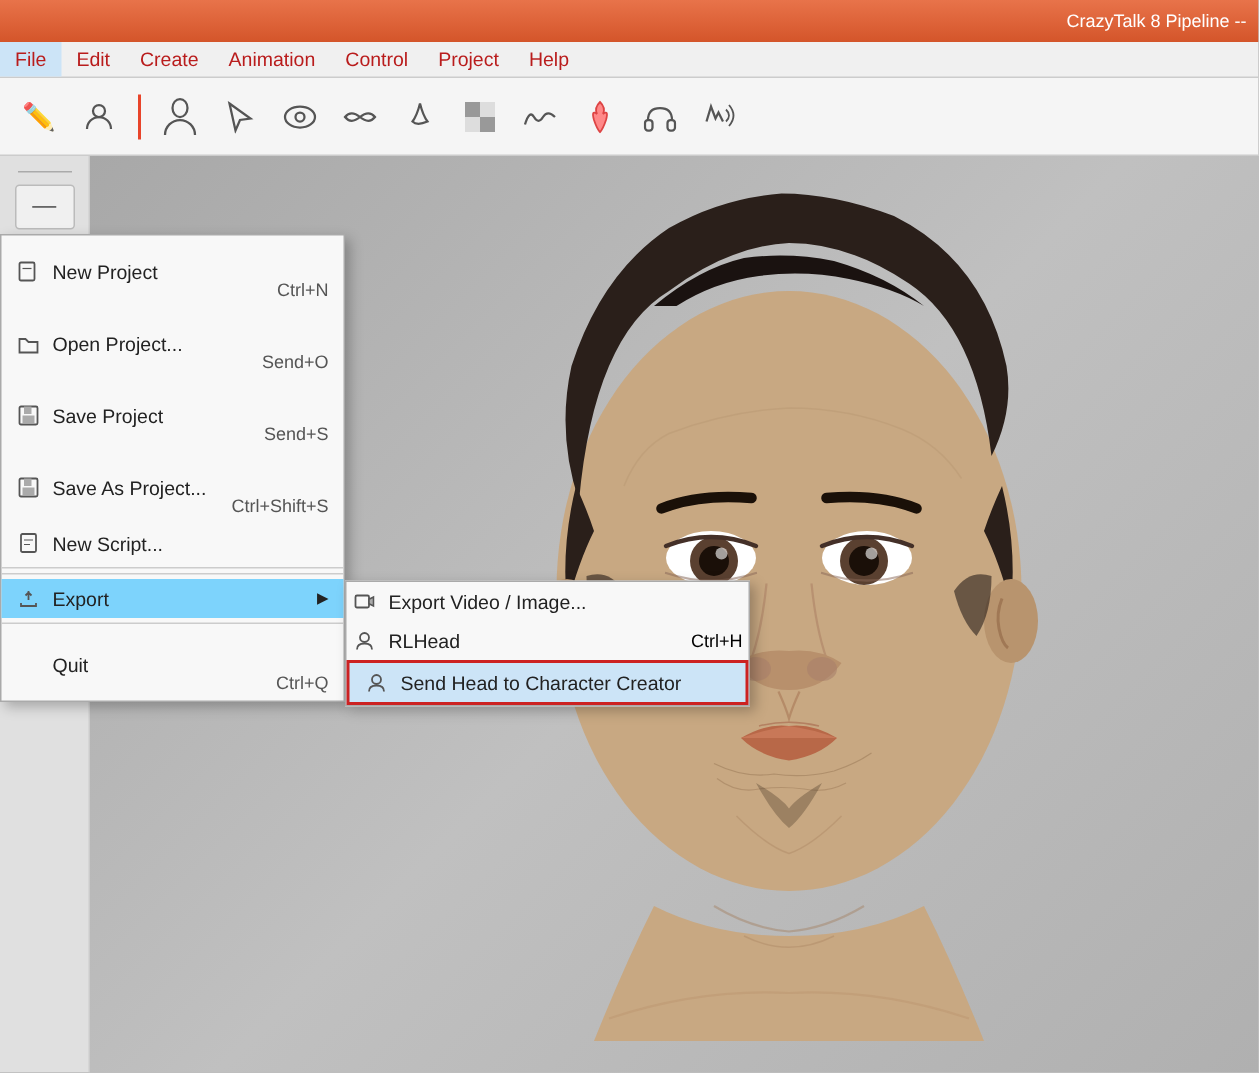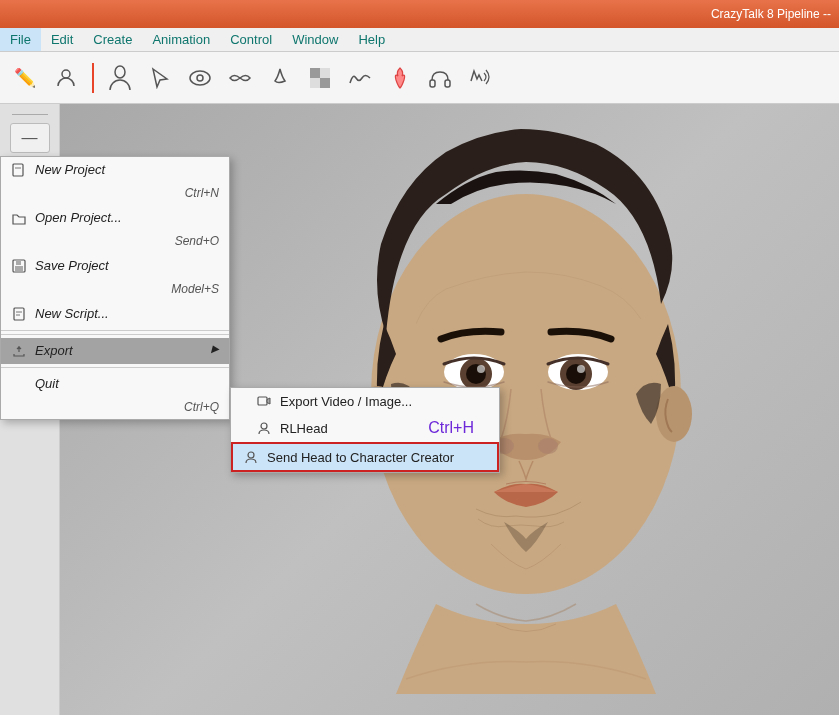--- a/index.html
+++ b/index.html
@@ -34,21 +34,21 @@
       height: 24px;
       background: #f0f0f0;
       display: flex;
       align-items: center;
       border-bottom: 1px solid #ccc;
     }
     .menu-item {
       padding: 3px 10px;
       cursor: pointer;
       font-size: 13px;
-      color: #0f766e;
+      color: #b91c1c;
       height: 100%;
       display: flex;
       align-items: center;
     }
     .menu-item:hover, .menu-item.active {
       background: #d4e8f7;
     }
     .menu-item.active {
       background: #cce4f7;
     }
@@ -149,27 +149,27 @@
       top: 52px;
       left: 0;
       width: 230px;
       background: #f8f8f8;
       border: 1px solid #aaa;
       box-shadow: 3px 3px 8px rgba(0,0,0,0.25);
       z-index: 100;
     }
     .dropdown-item {
       display: flex;
+      align-items: center;
       padding: 5px 10px;
       cursor: pointer;
       color: #222;
       font-size: 13px;
       gap: 8px;
       white-space: nowrap;
-      font-style: italic;
     }
     .dropdown-item.has-submenu {
       justify-content: space-between;
     }
     .dropdown-item .shortcut {
       margin-left: auto;
       color: #555;
       font-size: 12px;
       margin-top: 24px;
     }
@@ -184,56 +184,56 @@
       display: inline-flex;
       align-items: center;
       justify-content: center;
       font-size: 12px;
       flex-shrink: 0;
     }
 
     .submenu-item {
       display: flex;
       align-items: center;
-      padding: 5px 25px;
+      padding: 5px 4px;
       cursor: pointer;
       color: #222;
       font-size: 13px;
       gap: 8px;
       white-space: nowrap;
     }
     .submenu-item.highlighted {
       background: #cce4f7;
       border: 2px solid #cc2222;
     }
     .submenu-item .shortcut {
       margin-left: auto;
-      color: #6d28d9;
-      font-size: 16px;
+      color: #000000;
+      font-size: 12px;
     }
 
     
     .dropdown-item.export-active {
-      background: #a3a3a3;
+      background: #7dd3fc;
     }
   </style>
 </head>
 <body>
 
 <div id="title-bar">
   <span>CrazyTalk 8 Pipeline --</span>
 </div>
 
 <div id="menu-bar">
   <div class="menu-item active">File</div>
   <div class="menu-item">Edit</div>
   <div class="menu-item">Create</div>
   <div class="menu-item">Animation</div>
   <div class="menu-item">Control</div>
-  <div class="menu-item">Window</div>
+  <div class="menu-item">Project</div>
   <div class="menu-item">Help</div>
 </div>
 
 <div id="toolbar">
 
   <div class="toolbar-icon">✏️</div>
 
   <div class="toolbar-icon">
     <svg width="22" height="22" viewBox="0 0 22 22" fill="none">
       <circle cx="11" cy="7" r="4" stroke="#555" stroke-width="1.5"></circle>
@@ -418,23 +418,34 @@
 
     <div class="dropdown-item">
       <span class="item-icon">
         <svg width="14" height="14" viewBox="0 0 14 14" fill="none">
           <rect x="1" y="1" width="12" height="12" rx="1" stroke="#555" stroke-width="1.2"></rect>
           <rect x="4" y="1" width="5" height="5" fill="#aaa"></rect>
           <rect x="3" y="7" width="8" height="5" fill="#aaa"></rect>
         </svg>
       </span>
       <span>Save Project</span>
-      <span class="shortcut">Model+S</span>
-    </div>
-
+      <span class="shortcut">Send+S</span>
+    </div>
+
+    <div class="dropdown-item">
+      <span class="item-icon">
+        <svg width="14" height="14" viewBox="0 0 14 14" fill="none">
+          <rect x="1" y="1" width="12" height="12" rx="1" stroke="#555" stroke-width="1.2"></rect>
+          <rect x="4" y="1" width="5" height="5" fill="#aaa"></rect>
+          <rect x="3" y="7" width="8" height="5" fill="#aaa"></rect>
+        </svg>
+      </span>
+      <span>Save As Project...</span>
+      <span class="shortcut">Ctrl+Shift+S</span>
+    </div>
 
     <div class="dropdown-item">
       <span class="item-icon">
         <svg width="14" height="14" viewBox="0 0 14 14" fill="none">
           <rect x="2" y="1" width="10" height="12" rx="1" stroke="#555" stroke-width="1.2"></rect>
           <line x1="4" y1="5" x2="10" y2="5" stroke="#555" stroke-width="0.8"></line>
           <line x1="4" y1="8" x2="8" y2="8" stroke="#555" stroke-width="0.8"></line>
         </svg>
       </span>
       <span>New Script...</span>

